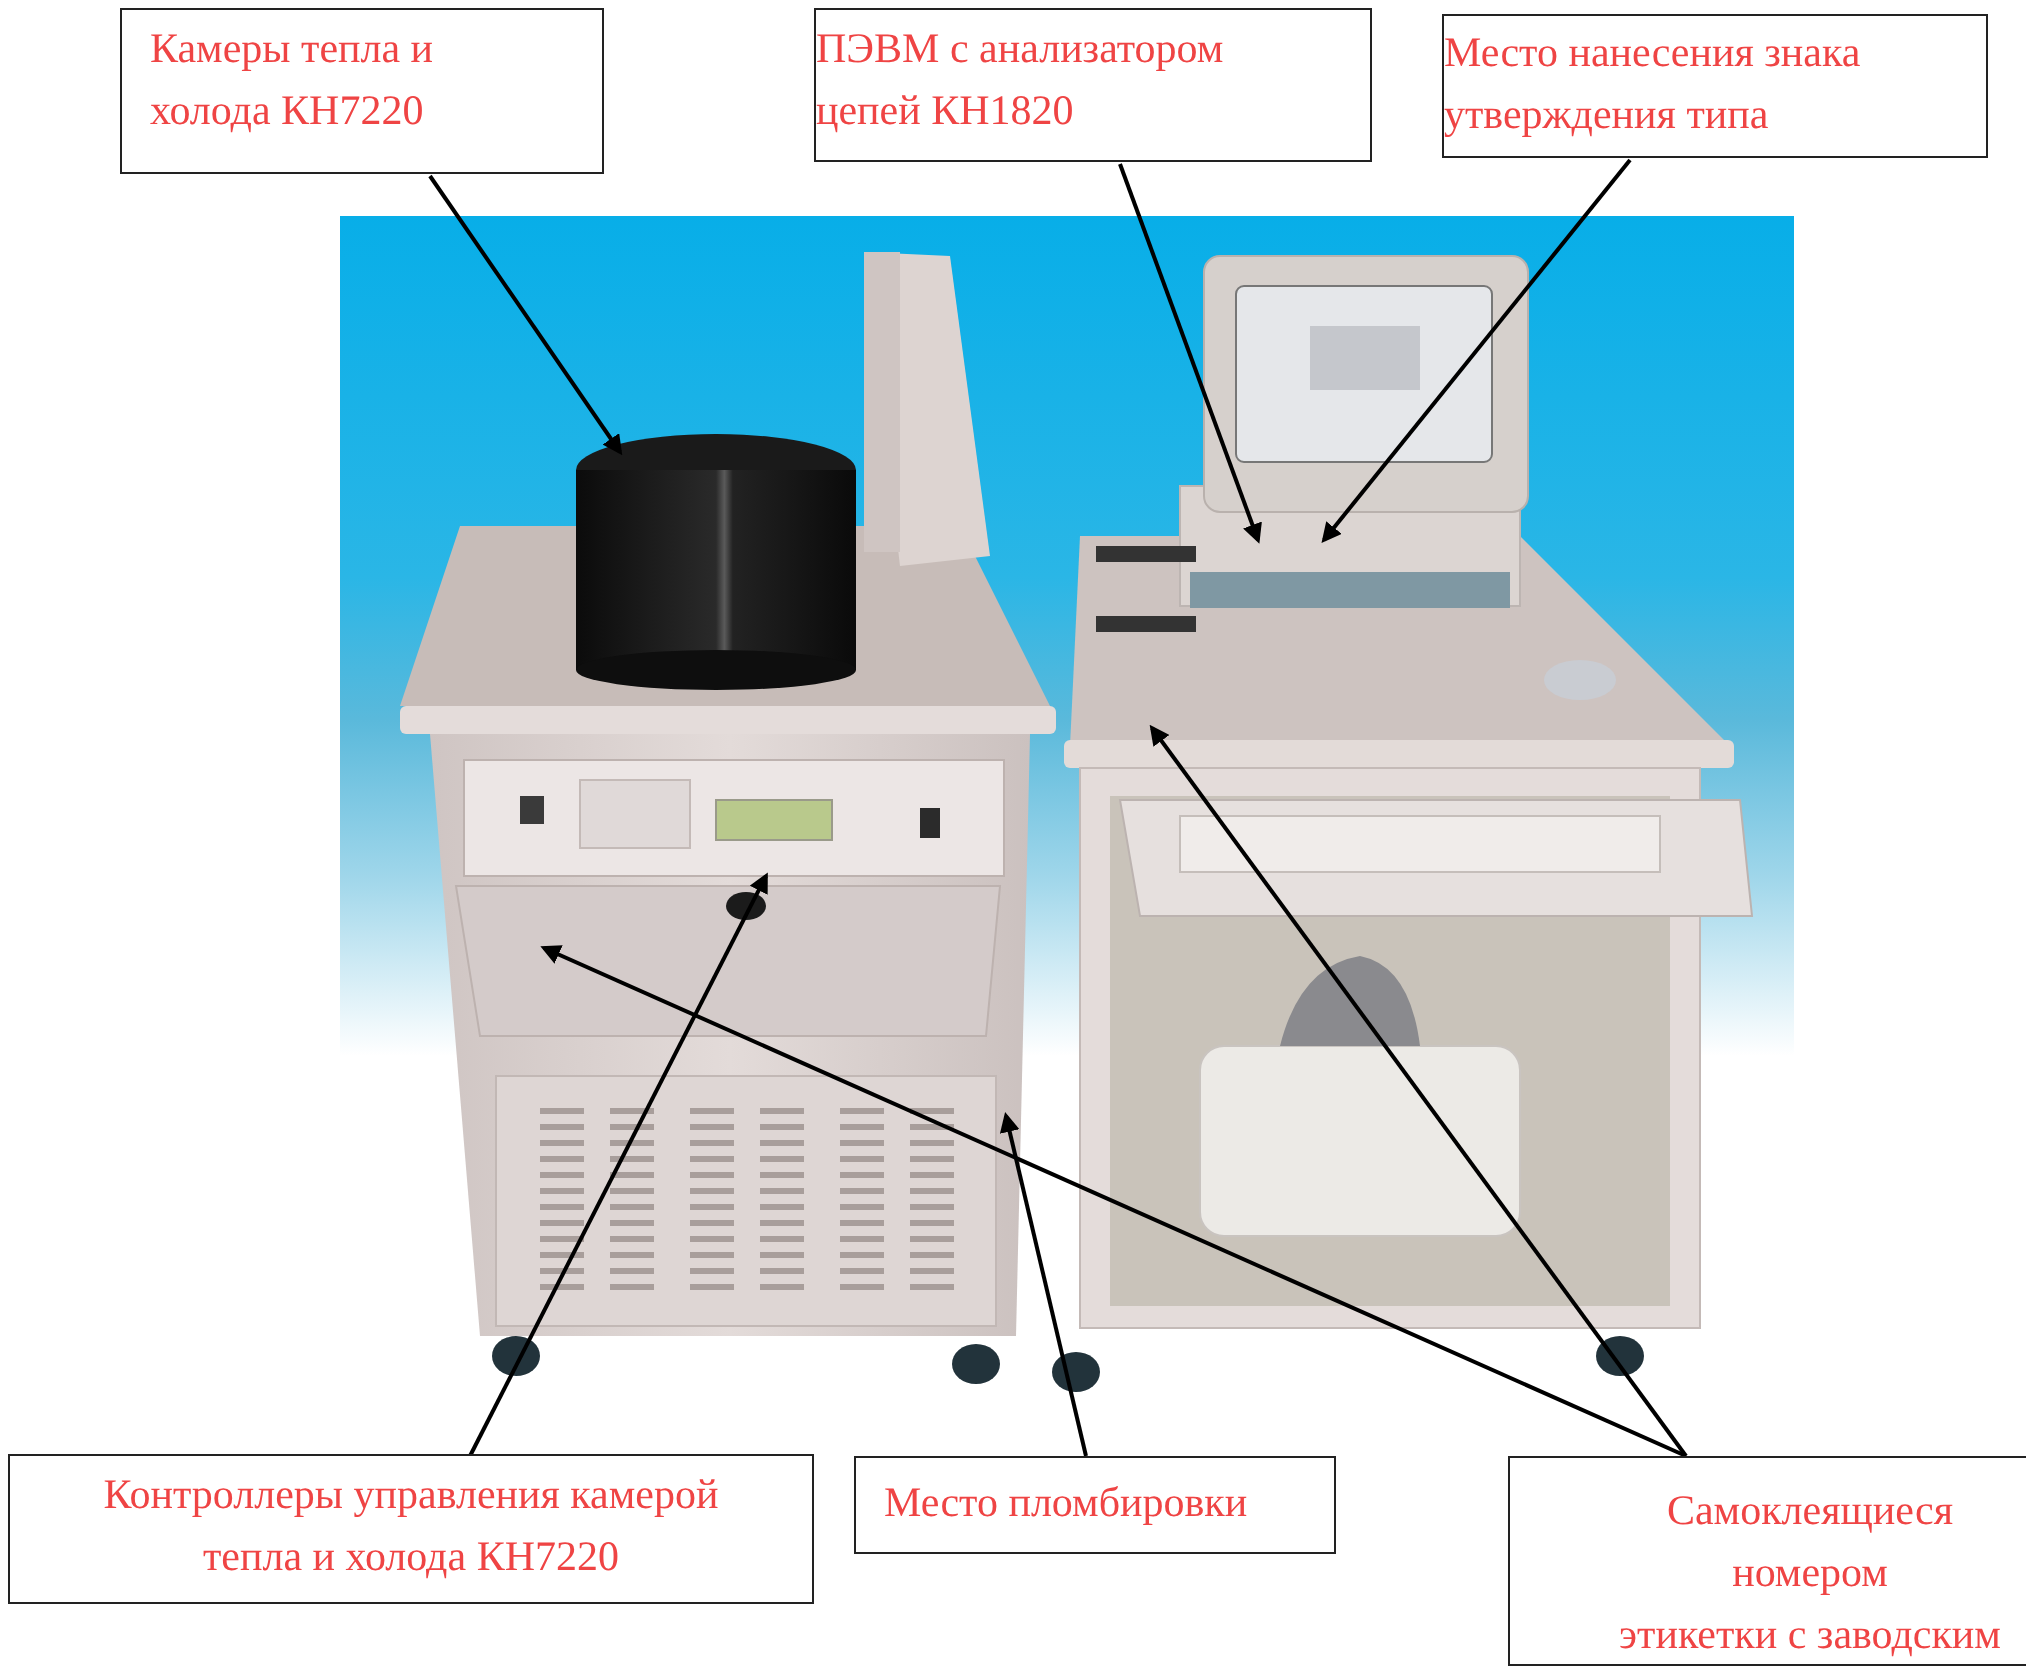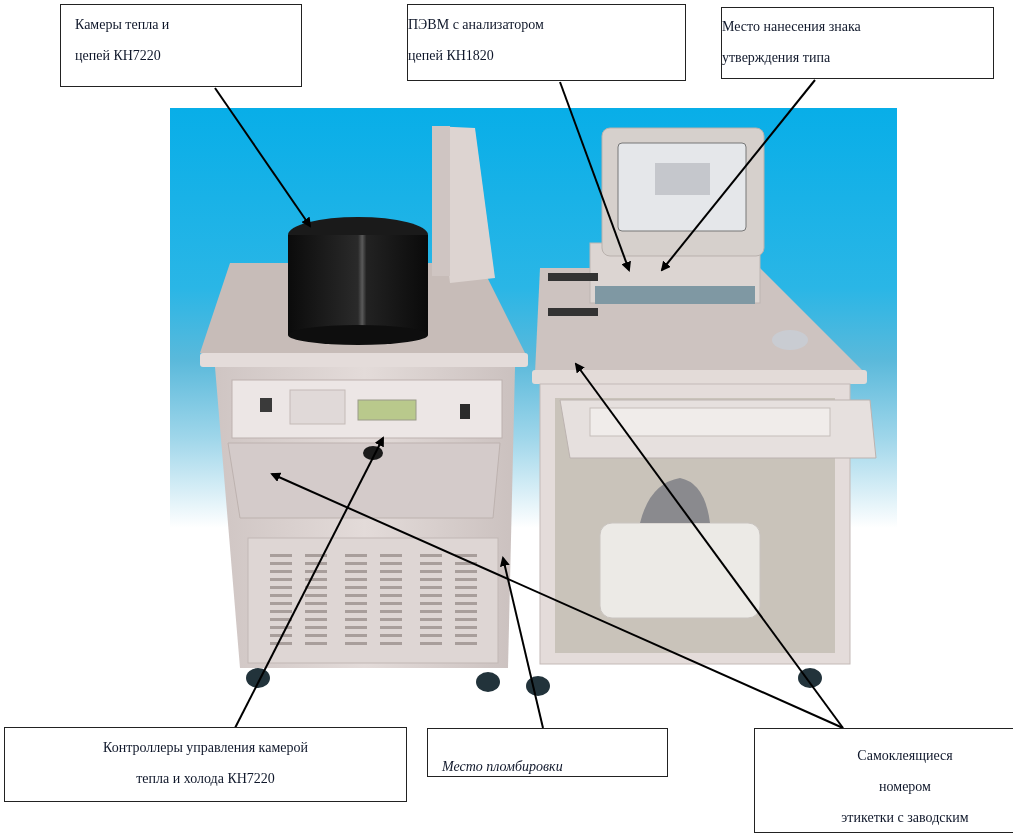--- a/index.html
+++ b/index.html
@@ -1,19 +1,19 @@
 <!DOCTYPE html>
 <html><head>
 <meta charset="utf-8">
 <style>
   html, body { margin: 0; padding: 0; background: #ffffff; }
   #root { position: relative; width: 1013px; height: 835px; overflow: hidden; background: #ffffff; font-family: "Liberation Serif", "DejaVu Serif", serif; }
   .photo { position: absolute; left: 170px; top: 108px; width: 727px; height: 600px; overflow: hidden; }
   .photo svg { display: block; }
-  .callout { position: absolute; background: #ffffff; border: 1.5px solid #222; box-sizing: border-box; color: #0f172a; font-size: 14px; line-height: 31px; }
+  .callout { position: absolute; background: #ffffff; border: 1.5px solid #222; box-sizing: border-box; color: #ef4444; font-size: 21px; line-height: 31px; }
   .callout .t { display: block; }
   .arrows { position: absolute; left: 0; top: 0; width: 1013px; height: 835px; pointer-events: none; }
 </style>
 </head>
 <body>
 
 <div id="root">
 
   <div class="photo">
     <svg width="727" height="600" viewBox="0 0 727 600" xmlns="http://www.w3.org/2000/svg">
@@ -181,39 +181,39 @@
       <line x1="815" y1="80" x2="662" y2="270"></line>
       <line x1="235" y1="728" x2="383" y2="438"></line>
       <line x1="843" y1="728" x2="272" y2="474"></line>
       <line x1="843" y1="728" x2="576" y2="364"></line>
       <line x1="543" y1="728" x2="503" y2="558"></line>
     </g>
   </svg>
 
   <div class="callout" style="left:60px; top:4px; width:242px; height:83px; padding:4px 14px;">
     <span class="t">Камеры тепла и</span>
-    <span class="t">цепей КН7220</span>
+    <span class="t">холода КН7220</span>
   </div>
 
   <div class="callout" style="left:407px; top:4px; width:279px; height:77px; padding:4px 0;">
     <span class="t">ПЭВМ с анализатором</span>
     <span class="t">цепей КН1820</span>
   </div>
 
   <div class="callout" style="left:721px; top:7px; width:273px; height:72px; padding:3px 0;">
     <span class="t">Место нанесения знака</span>
     <span class="t">утверждения типа</span>
   </div>
 
   <div class="callout" style="left:4px; top:727px; width:403px; height:75px; padding:4px 12px;text-align:center;">
     <span class="t">Контроллеры управления камерой</span>
     <span class="t">тепла и холода КН7220</span>
   </div>
 
-  <div class="callout" style="left:427px; top:728px; width:241px; height:49px; padding:22px 14px;font-style:italic;">
+  <div class="callout" style="left:427px; top:728px; width:241px; height:49px; padding:7px 14px;">
     <span class="t">Место пломбировки</span>
   </div>
 
   <div class="callout" style="left:711px; top:728px; width:302px; height:105px; padding:11px 6px; text-align:center;margin-left:43px;">
     <span class="t">Самоклеящиеся</span>
     <span class="t">номером</span>
     <span class="t">этикетки с заводским</span>
   </div>
 
 </div>

